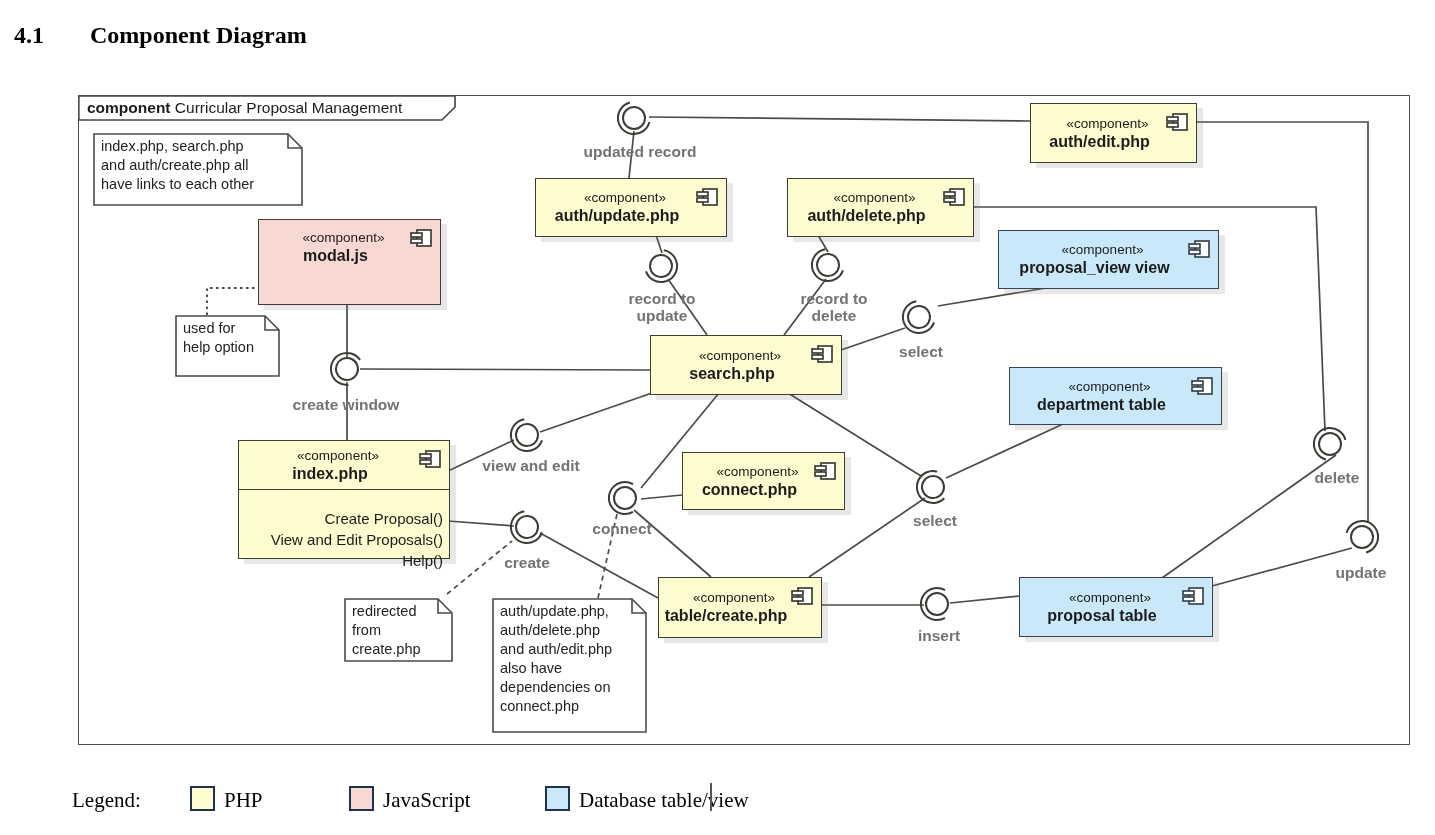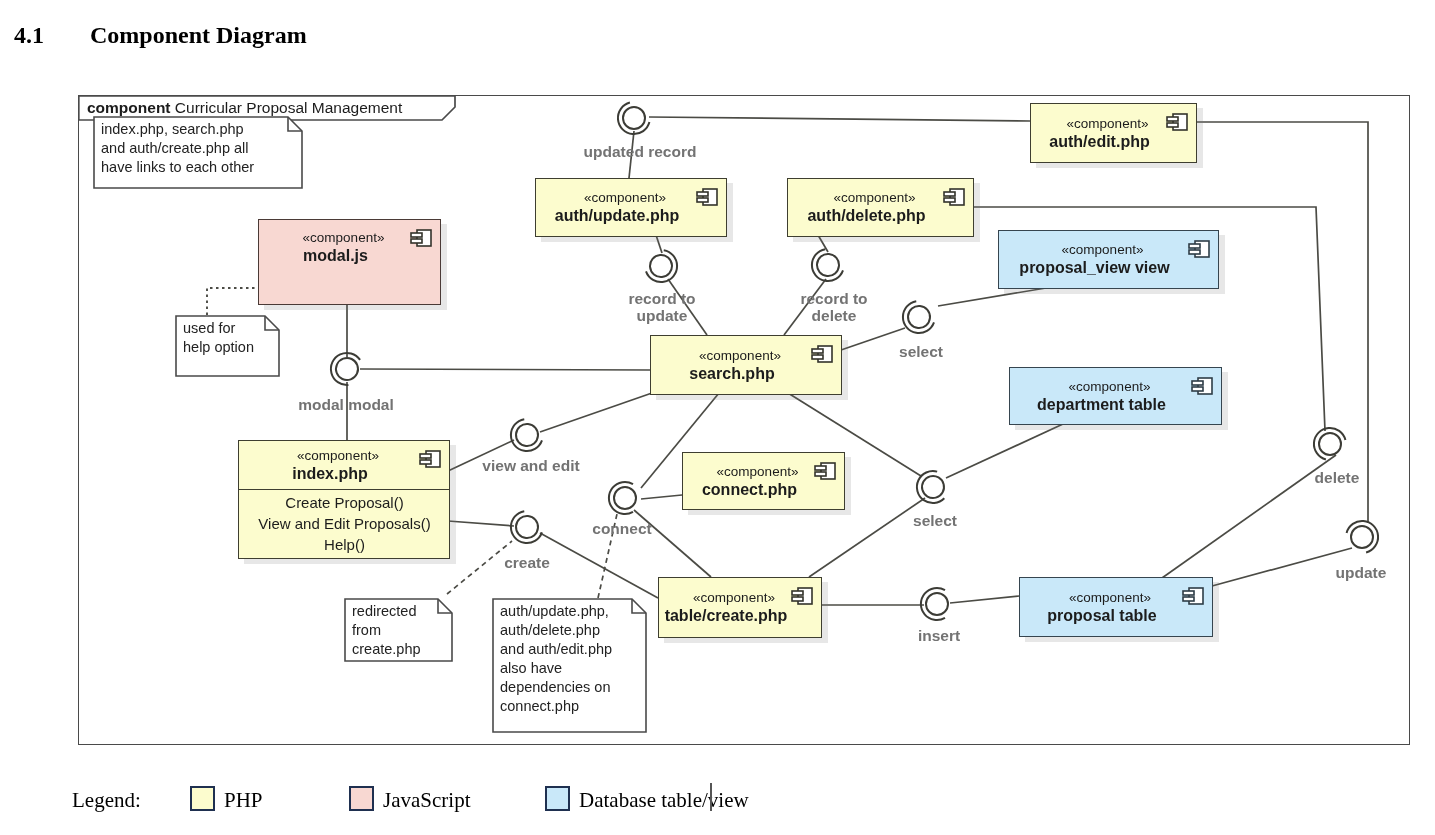--- a/index.html
+++ b/index.html
@@ -28,22 +28,22 @@
   .comp.db{border-color:#36454f;}
   .comp.js{border-color:#4a3a36;}
   .comp .ster{font-size:13.5px;line-height:16px;padding-right:24px;padding-left:12px;}
   .comp .cname{font-size:16px;font-weight:bold;line-height:19px;padding-right:28px;}
   .cicon{position:absolute;right:7px;top:9px;}
   .cicon rect{fill:#fff;stroke:#33332b;stroke-width:1.6;}
   .comp.db .cicon rect{stroke:#2e3c46;}
   .comp.top{justify-content:flex-start;padding-top:10px;}
   
   .comp .chead{position:relative;height:48px;display:flex;flex-direction:column;justify-content:center;}
-  .comp .cops{border-top:1.7px solid #3e3e30;text-align:center;font-size:15px;line-height:21px;
-              padding:2px 6px 3px 7px;}
+  .comp .cops{border-top:1.7px solid #3e3e30;text-align:right;font-size:15px;line-height:21px;
+              padding:18px 6px 3px 7px;}
   
   .note{position:absolute;}
   .note svg{position:absolute;left:0;top:0;}
   .note .ntext{position:relative;padding:4px 4px 0 8px;font-size:14.5px;line-height:19px;
                white-space:pre-line;color:#222;}
   
   .ilabel{position:absolute;transform:translate(-50%,-50%);font-size:15.5px;font-weight:bold;
           color:#737373;white-space:pre-line;text-align:center;line-height:17px;}
   
   .legend-text{position:absolute;font-family:"Liberation Serif",serif;font-size:21px;color:#000;}
@@ -258,21 +258,21 @@
   <div class="comp db" style="left: 1019px; top: 577px; width: 192px; height: 58px; background: rgb(201, 232, 249);">
     <div class="ster">«component»</div>
     <div class="cname">proposal table</div>
     <svg class="cicon" width="23" height="19">
       <rect x="7" y="1" width="14" height="16"></rect>
         <rect x="1" y="4" width="11" height="4"></rect>
         <rect x="1" y="10" width="11" height="4"></rect>
       </svg>
   </div>
 
-  <div class="note" style="left:93px;top:116px;width:210px;height:73px">
+  <div class="note" style="left:93px;top:133px;width:210px;height:73px">
     <svg width="210" height="73">
       <polygon points="1,1 195,1 209,15 209,72 1,72" fill="#fff" stroke="#4a4a4a" stroke-width="1.6"></polygon>
       <polyline points="195,1 195,15 209,15" fill="none" stroke="#4a4a4a" stroke-width="1.6"></polyline>
       </svg>
     <div class="ntext">index.php, search.php
 and auth/create.php all
 have links to each other</div>
   </div>
 
   <div class="note" style="left:344px;top:598px;width:109px;height:64px">
@@ -308,21 +308,21 @@
   </div>
 
   <div class="ilabel" style="left:640px;top:151px">updated record</div>
   <div class="ilabel" style="left:662px;top:307px">record to
 update</div>
   <div class="ilabel" style="left:834px;top:307px">record to
 delete</div>
   <div class="ilabel" style="left:921px;top:351px">select</div>
   <div class="ilabel" style="left:935px;top:520px">select</div>
   <div class="ilabel" style="left:622px;top:528px">connect</div>
-  <div class="ilabel" style="left:346px;top:404px">modal modal</div>
+  <div class="ilabel" style="left:346px;top:404px">create window</div>
   <div class="ilabel" style="left:531px;top:465px">view and edit</div>
   <div class="ilabel" style="left:527px;top:562px">create</div>
   <div class="ilabel" style="left:939px;top:635px">insert</div>
   <div class="ilabel" style="left:1337px;top:477px">delete</div>
   <div class="ilabel" style="left:1361px;top:572px">update</div>
 
   <div class="legend-text" style="left:72px;top:788px">Legend:</div>
   <div class="swatch" style="left: 190px; top: 786px; background: rgb(252, 252, 206);"></div>
   <div class="legend-text" style="left:224px;top:788px">PHP</div>
   <div class="swatch" style="left: 349px; top: 786px; background: rgb(248, 216, 210);"></div>

